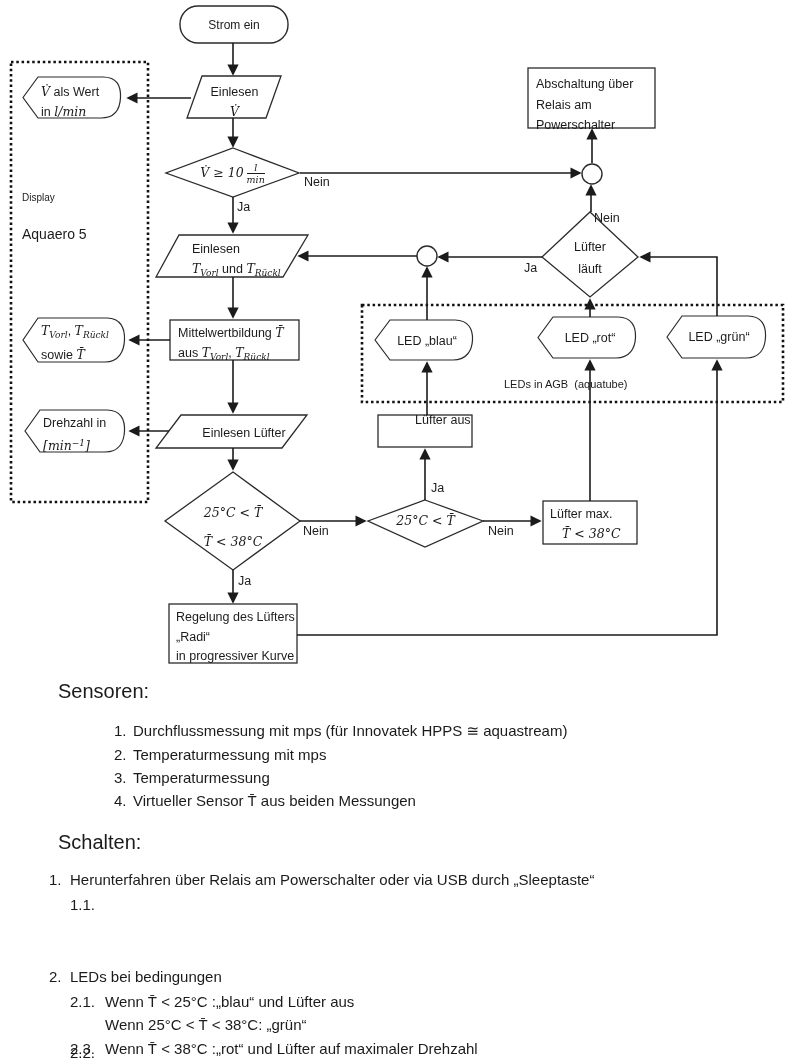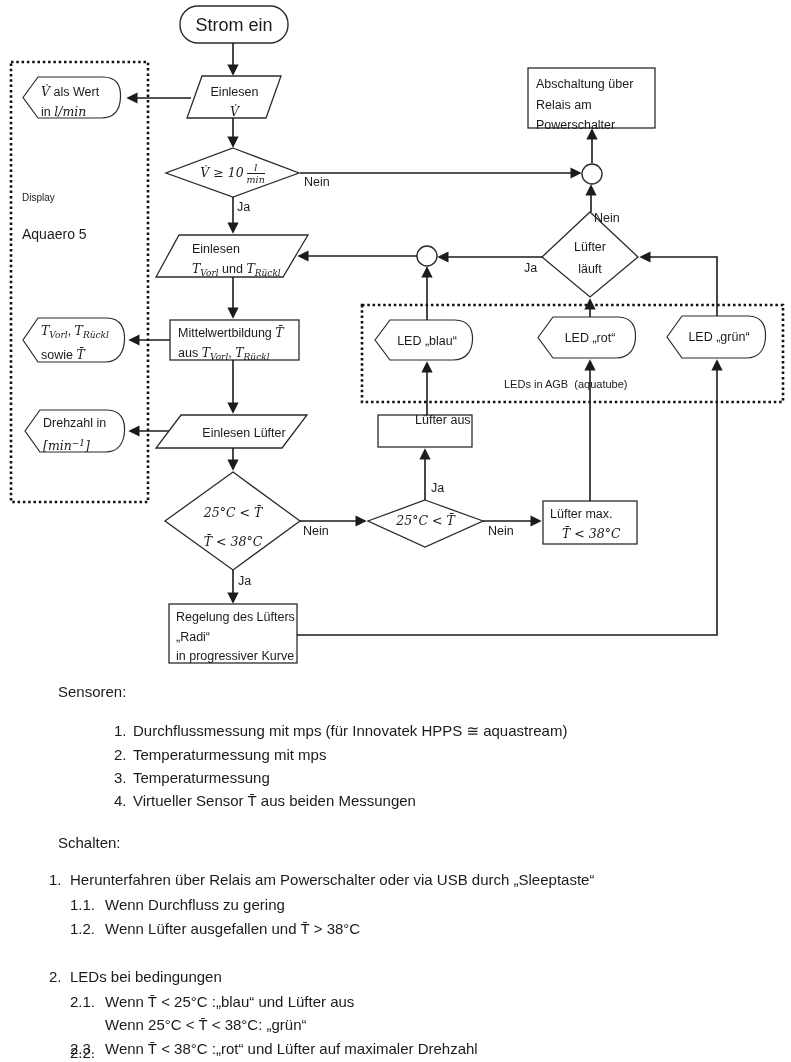--- a/index.html
+++ b/index.html
@@ -8,21 +8,21 @@
   svg{position:absolute;left:0;top:0;}
   .lbl{position:absolute;font-size:12.5px;line-height:20px;white-space:nowrap;color:#1b1b1b;}
   .ctr{text-align:center;}
   .m{font-family:"DejaVu Serif",serif;font-style:italic;}
   .sub{font-family:"DejaVu Serif",serif;font-style:italic;font-size:9px;vertical-align:-3px;}
   .sup{font-family:"DejaVu Serif",serif;font-style:italic;font-size:9px;vertical-align:4px;}
   .tag{position:absolute;font-size:12.5px;line-height:14px;white-space:nowrap;color:#1b1b1b;}
   .frac{display:inline-block;vertical-align:middle;text-align:center;line-height:1;margin-left:3px;}
   .frac .fnum{display:block;font-size:9.5px;border-bottom:1px solid #1b1b1b;padding:0 2px 1px 2px;}
   .frac .fden{display:block;font-size:9.5px;padding-top:1px;}
-  .note-title{position:absolute;font-size:15px;line-height:19px;white-space:nowrap;color:#1b1b1b;}
+  .note-title{position:absolute;font-size:20px;line-height:19px;white-space:nowrap;color:#1b1b1b;}
   .note-row{position:absolute;display:flex;font-size:15px;line-height:19px;white-space:nowrap;color:#1b1b1b;}
   .note-row .num{flex:0 0 auto;}
 </style>
 </head>
 <body>
 
 <div class="page">
 
   <svg width="791" height="680" viewBox="0 0 791 680">
     <defs>
@@ -75,21 +75,21 @@
     <path d="M425,500 V450" stroke="#1b1b1b" stroke-width="1.6" fill="none" marker-end="url(#arr)"></path>
     <path d="M483,521 H540" stroke="#1b1b1b" stroke-width="1.6" fill="none" marker-end="url(#arr)"></path>
     <path d="M427,415 V363" stroke="#1b1b1b" stroke-width="1.6" fill="none" marker-end="url(#arr)"></path>
     <path d="M427,320 V268" stroke="#1b1b1b" stroke-width="1.6" fill="none" marker-end="url(#arr)"></path>
     <path d="M590,501 V361" stroke="#1b1b1b" stroke-width="1.6" fill="none" marker-end="url(#arr)"></path>
     <path d="M590,317 V300" stroke="#1b1b1b" stroke-width="1.6" fill="none" marker-end="url(#arr)"></path>
     <path d="M297,635 H717 V361" stroke="#1b1b1b" stroke-width="1.6" fill="none" marker-end="url(#arr)"></path>
     <path d="M717,316 V257 H641" stroke="#1b1b1b" stroke-width="1.6" fill="none" marker-end="url(#arr)"></path>
   </svg>
 
-  <div class="lbl ctr" style="left:180px;top:15px;width:108px;font-size:18px;">Strom ein</div>
+  <div class="lbl ctr" style="left:180px;top:15px;width:108px;font-size:12px;">Strom ein</div>
 
   <div class="lbl" style="left:536px;top:74px;line-height:20.5px;">
     <div>Abschaltung über</div>
     <div>Relais am</div>
     <div>Powerschalter</div>
   </div>
 
   <div class="lbl ctr" style="left:197px;top:82px;width:75px;">
     <div>Einlesen</div>
     <div><span class="m">V̇</span></div>
@@ -194,25 +194,20 @@
   </div>
 
   <div class="note-title" style="left:58px;top:833px;">Schalten:</div>
 
   <div class="note-row" style="left:49px;top:870px;">
     <span class="num" style="width:21px;">1.</span>
     <span>Herunterfahren über Relais am Powerschalter oder via USB durch „Sleeptaste“</span>
   </div>
   <div class="note-row" style="left:70px;top:895px;">
     <span class="num" style="width:35px;">1.1.</span>
-    <span>Wenn Durchfluss zu gering</span>
-  </div>
-  <div class="note-row" style="left:70px;top:919px;">
-    <span class="num" style="width:35px;">1.2.</span>
-    <span>Wenn Lüfter ausgefallen und T̄ &gt; 38°C</span>
   </div>
   <div class="note-row" style="left:49px;top:967px;">
     <span class="num" style="width:21px;">2.</span>
     <span>LEDs bei bedingungen</span>
   </div>
   <div class="note-row" style="left:70px;top:992px;">
     <span class="num" style="width:35px;">2.1.</span>
     <span>Wenn T̄ &lt; 25°C :„blau“ und Lüfter aus</span>
   </div>
   <div class="note-row" style="left:70px;top:1015px;">

